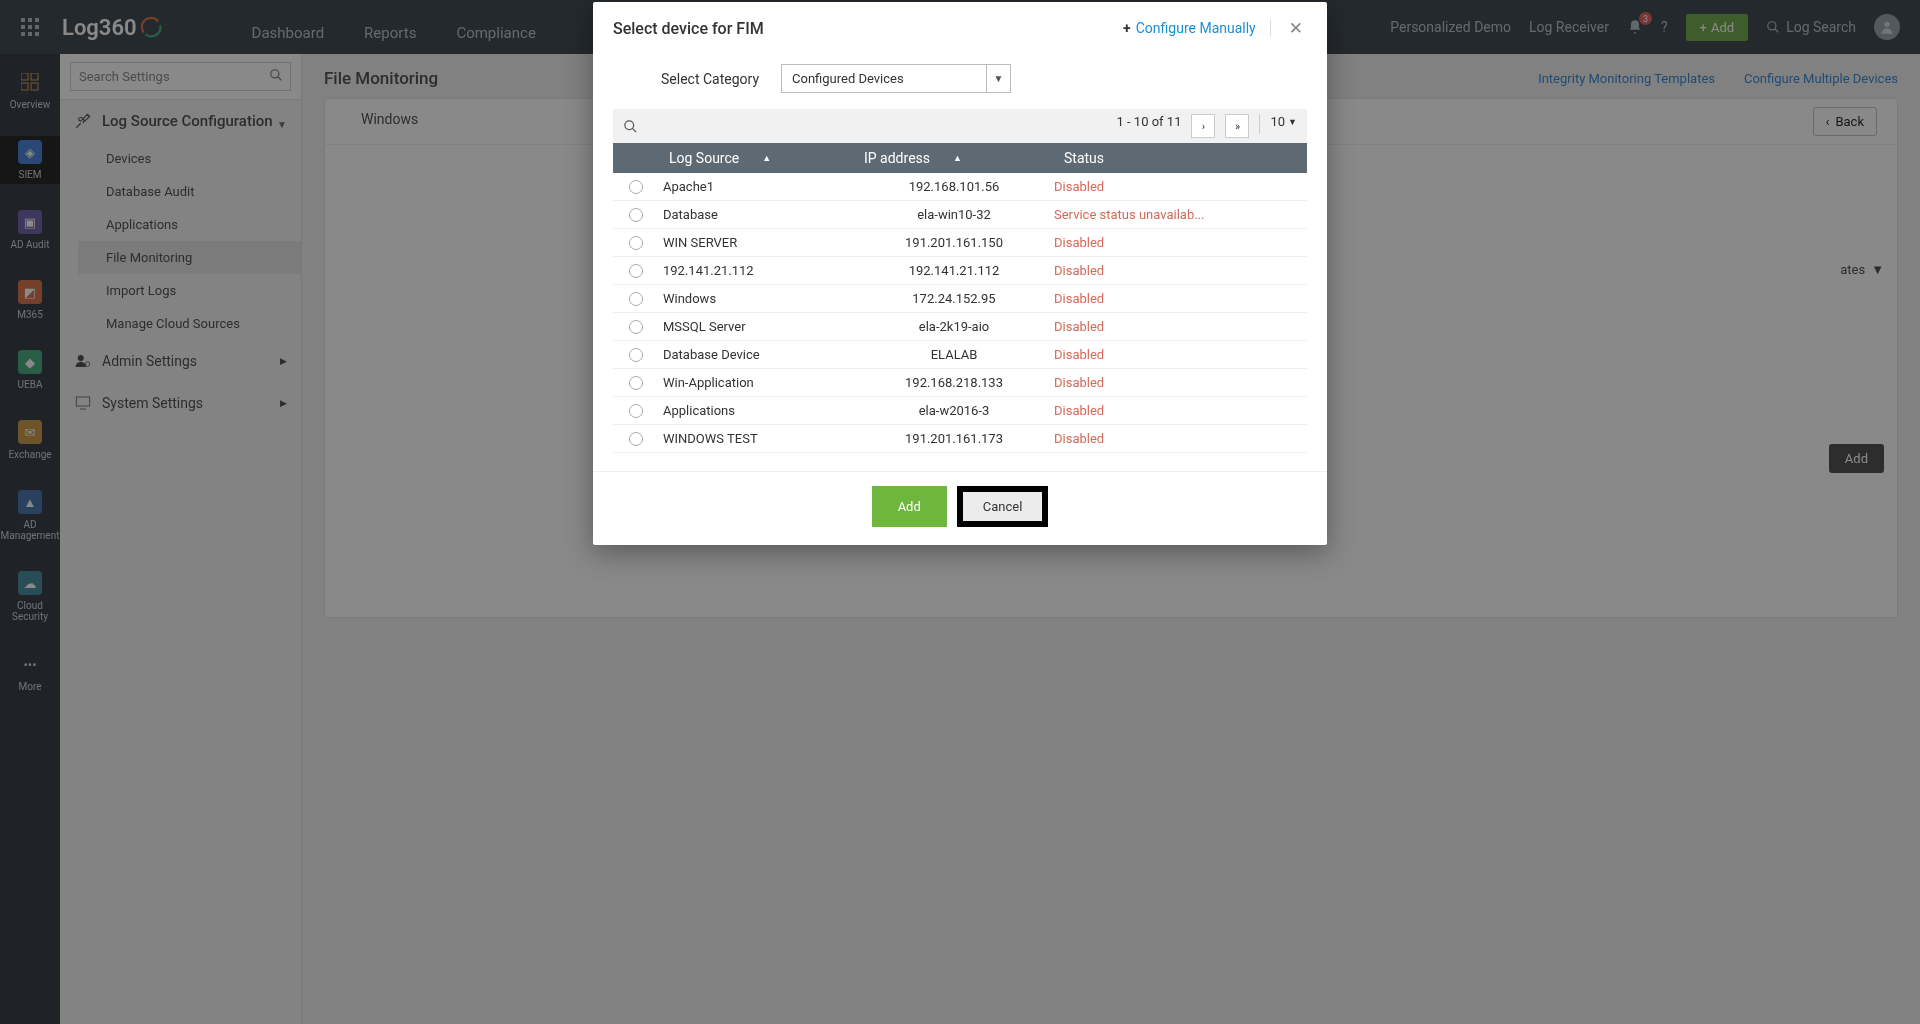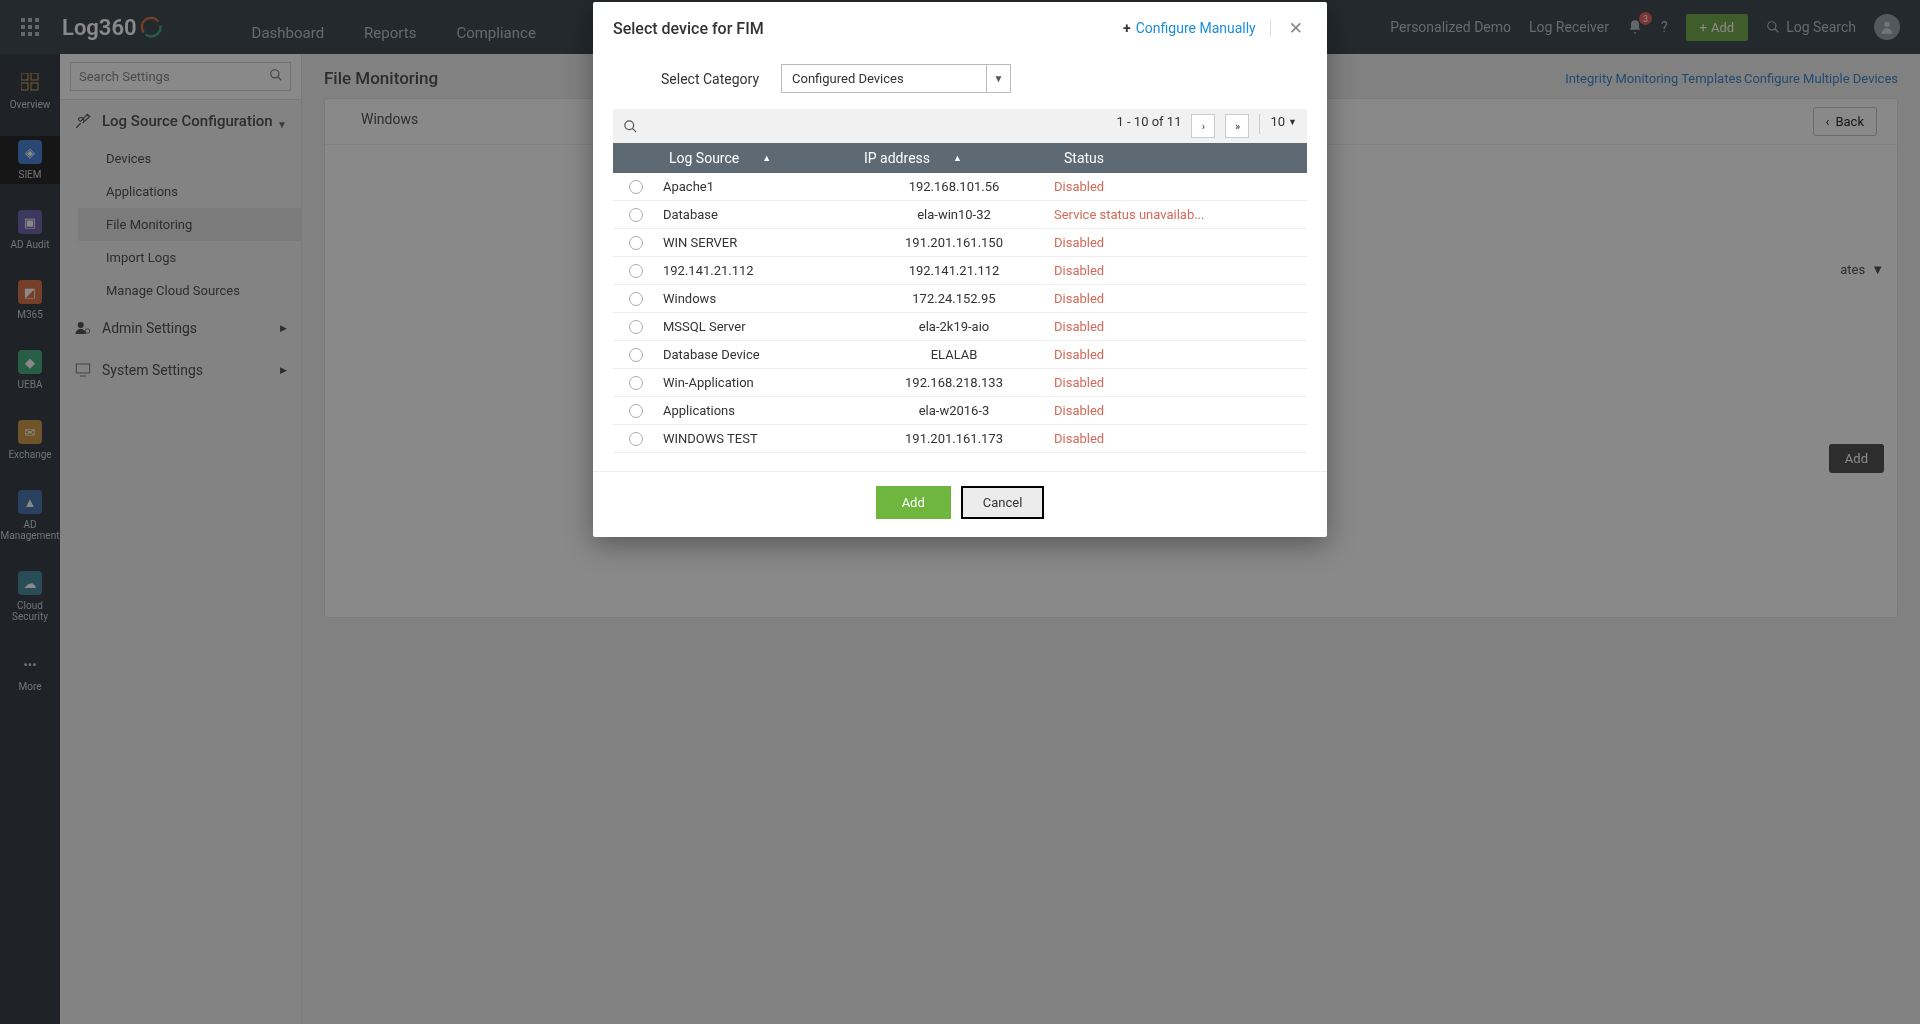--- a/index.html
+++ b/index.html
@@ -41,21 +41,21 @@
 .sp-header .chev { position: absolute; right: 14px; font-size: 10px; color: #555; }
 .sp-list { }
 .sp-item { padding: 9px 14px 9px 28px; font-size: 13px; color: #333; cursor: pointer; margin-left: 18px; }
 .sp-item.active { background: #dfdfdf; }
 .sp-collapsible { display: flex; align-items: center; gap: 10px; padding: 12px 14px; font-size: 14px; color: #333; cursor: pointer; position: relative; }
 .sp-collapsible .arr { position: absolute; right: 14px; font-size: 9px; }
 
 .main { position: absolute; top: 54px; left: 302px; right: 0; bottom: 0; background: #eeeeee; }
 .main-header { display: flex; align-items: center; padding: 14px 22px 10px; gap: 16px; }
 .mh-title { font-size: 17px; font-weight: 500; color: #333; }
-.mh-right { margin-left: auto; display: flex; align-items: flex-end; gap: 2px; }
+.mh-right { margin-left: auto; display: flex; align-items: flex-end; gap: 29px; }
 .mh-link { color: #1a73c7; font-size: 13px; cursor: pointer; }
 .mh-btn { border: 1px solid #bbb; background: #fff; padding: 6px 12px; font-size: 13px; border-radius: 3px; cursor: pointer; display: flex; align-items: center; gap: 6px; }
 .content-box { margin: 0 22px; background: #fff; border: 1px solid #ddd; border-radius: 3px; min-height: 520px; }
 .tab-row { display: flex; border-bottom: 1px solid #eee; padding: 0 20px; }
 .tab-row .tab { padding: 12px 16px; font-size: 14px; color: #555; border-bottom: 2px solid transparent; }
 .tab-row .tab.active { color: #333; }
 .templates-drop { position: absolute; right: 36px; top: 208px; font-size: 13px; color: #333; display: flex; align-items: center; gap: 6px; }
 .n-add-btn { position: absolute; right: 36px; top: 390px; background: #333; color: #fff; padding: 7px 16px; font-size: 13px; border-radius: 3px; }
 
 .overlay { position: absolute; inset: 0; background: rgba(40,40,40,0.55); z-index: 50; }
@@ -85,21 +85,21 @@
 .sort-up { font-size: 9px; }
 .tbody { }
 .trow { display: flex; align-items: center; height: 28px; font-size: 13px; color: #333; border-bottom: 1px solid #eee; }
 .cell-radio { width: 46px; display: flex; justify-content: center; }
 .radio { width: 14px; height: 14px; border: 1.5px solid #aaa; border-radius: 50%; }
 .cell-ls { width: 195px; padding-left: 4px; }
 .cell-ip { width: 200px; text-align: center; }
 .cell-status { flex: 1; color: #d06a5a; }
 .modal-footer { border-top: 1px solid #eee; padding: 14px 0 18px; display: flex; justify-content: center; gap: 10px; }
 .btn-add { background: #6fb63e; color: #fff; border: none; padding: 7px 26px; font-size: 13px; cursor: pointer; }
-.btn-cancel { background: #ececec; color: #333; border: 2px solid #000000; padding: 7px 20px; font-size: 13px; cursor: pointer; }
+.btn-cancel { background: #ececec; color: #333; border: 6px solid #000000; padding: 7px 20px; font-size: 13px; cursor: pointer; }
 svg { display: block; }
 </style>
 </head>
 <body>
 
 <div class="top-header">
   <div class="apps-grid">
     <svg viewBox="0 0 18 18">
         <g fill="#aab4bc">
           <rect x="0" y="0" width="4" height="4"></rect>
@@ -214,20 +214,21 @@
   </div>
   <div class="sp-header">
     <svg width="18" height="18" viewBox="0 0 24 24">
         <path d="M3 21l6-6m-3-6a4 4 0 1 1 5.6 5.6L21 6l-3-3-9.4 9.4A4 4 0 0 1 6 9z" stroke="#333" stroke-width="1.5" fill="none"></path>
       </svg>
     <span>Log Source Configuration</span>
     <span class="chev">▼</span>
   </div>
   <div class="sp-list">
     <div class="sp-item">Devices</div>
+    <div class="sp-item">Database Audit</div>
     <div class="sp-item">Applications</div>
     <div class="sp-item active">File Monitoring</div>
     <div class="sp-item">Import Logs</div>
     <div class="sp-item">Manage Cloud Sources</div>
   </div>
   <div class="sp-collapsible">
     <svg width="18" height="18" viewBox="0 0 24 24">
         <circle cx="9" cy="8" r="4" fill="#333"></circle>
         <path d="M2 20a7 7 0 0 1 14 0" fill="#333"></path>
         <circle cx="18" cy="16" r="3" stroke="#333" fill="none"></circle>

